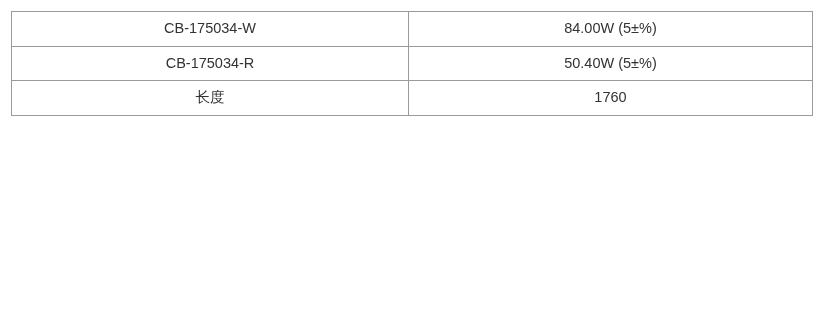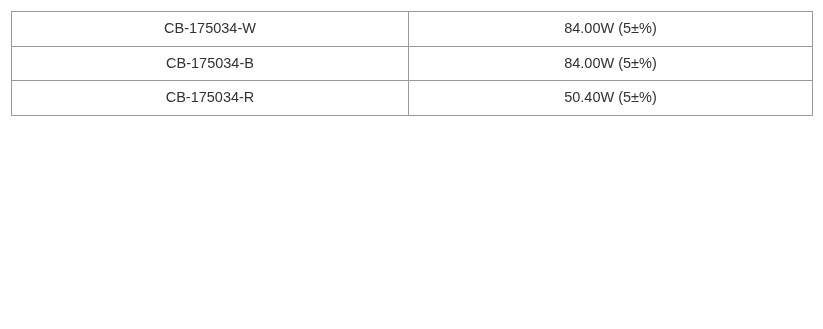--- a/index.html
+++ b/index.html
@@ -53,31 +53,31 @@
       <col class="col-label">
       <col class="col-value">
     </colgroup>
     <tbody>
 
       <tr>
         <td>CB-175034-W</td>
         <td>84.00W (5±%)</td>
       </tr>
 
-      <tr>
-        <td>CB-175034-B</td>
-        <td>84.00W (5±%)</td>
-      </tr>
 
 
       <tr>
         <td>CB-175034-R</td>
         <td>50.40W (5±%)</td>
       </tr>
 
 
+      <tr>
+        <td>长度</td>
+        <td>1760</td>
+      </tr>
 
 
 
 
     </tbody>
   </table>
 </div>
 
 </body></html>

